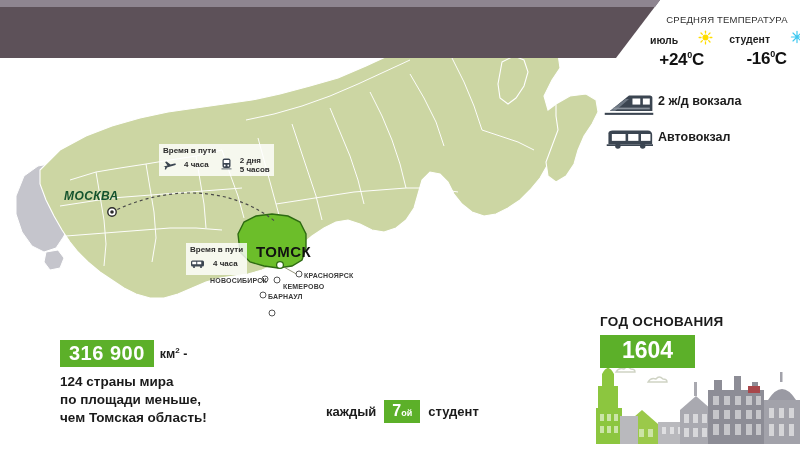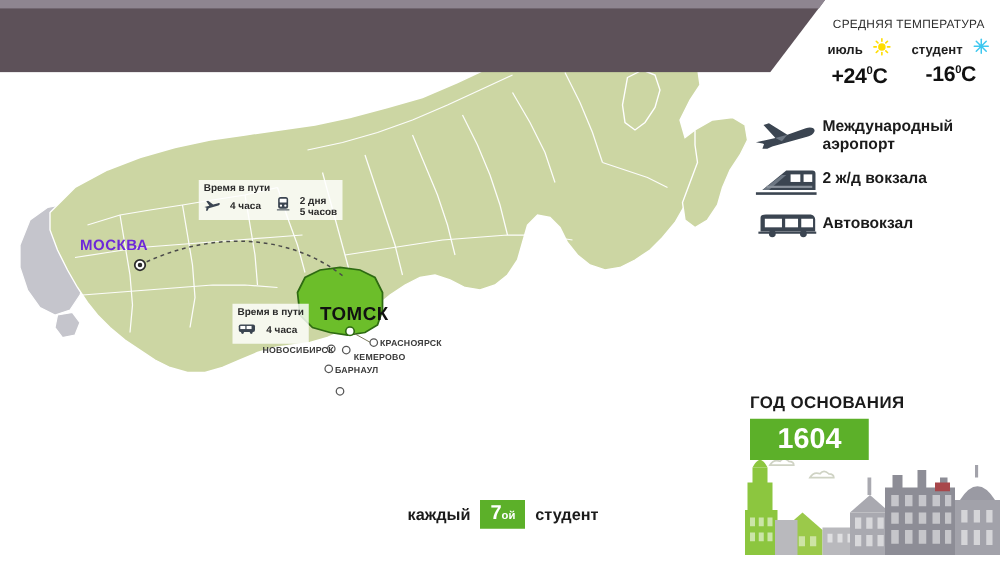--- a/index.html
+++ b/index.html
@@ -33,21 +33,21 @@
     font-size:29px;font-weight:bold;color:#ffffff;letter-spacing:.5px;
     text-shadow:1px 1px 0 #3d343c, -1px 0 0 #3d343c, 0 -1px 0 #3d343c, 1px 0 0 #3d343c, 0 1px 0 #3d343c;
     white-space:nowrap;
   }
 
   
   #temp-panel{position:absolute;left:654px;top:14px;width:146px;z-index:9;text-align:center;}
   #temp-heading{font-size:9.5px;font-weight:normal;color:#2f2f2f;letter-spacing:.2px;white-space:nowrap;}
   #temp-rows{display:flex;justify-content:center;gap:16px;margin-top:5px;}
   .temp-col{text-align:center;}
-  .temp-head{display:flex;align-items:center;gap:8px;justify-content:flex-start;}
+  .temp-head{display:flex;align-items:center;gap:20px;justify-content:flex-start;}
   .temp-month{font-size:10.5px;font-weight:bold;color:#1f1f1f;}
   .temp-val{font-size:17px;font-weight:bold;color:#111;margin-top:1px;letter-spacing:-.3px;white-space:nowrap;}
   .temp-val sup{font-size:9px;vertical-align:super;}
 
   
   #transport{position:absolute;left:600px;top:92px;width:200px;z-index:9;}
   .tr-row{display:flex;align-items:flex-start;margin-bottom:10px;}
   .tr-icon{width:58px;flex:0 0 58px;display:flex;align-items:center;justify-content:center;}
   .tr-label{font-size:12.5px;font-weight:bold;color:#1b1b1b;line-height:1.15;padding-top:2px;}
 
@@ -82,21 +82,21 @@
 
   
   .callout{position:absolute;background:rgba(255,255,255,.82);z-index:4;padding:2px 4px;}
   #callout-moscow{left:159px;top:144px;}
   #callout-tomsk{left:186px;top:243px;}
   .co-title{font-size:8px;font-weight:bold;color:#2b2b2b;white-space:nowrap;margin-bottom:1px;}
   .co-row{display:flex;align-items:center;gap:8px;}
   .co-time{font-size:8px;font-weight:bold;color:#2b2b2b;white-space:nowrap;line-height:1.15;}
 
   .map-city-label{position:absolute;font-size:7px;font-weight:bold;color:#3a3a3a;white-space:nowrap;z-index:4;letter-spacing:.2px;}
-  #label-moscow{left:64px;top:189px;font-size:12px;color:#6d28d9;letter-spacing:.4px;}
+  #label-moscow{left:64px;top:189px;font-size:12px;color:#14532d;letter-spacing:.4px;font-style:italic;}
   #label-tomsk{left:256px;top:243px;font-size:15px;color:#111;letter-spacing:.4px;z-index:5;}
   #label-novosibirsk{left:210px;top:277px;}
   #label-krasnoyarsk{left:304px;top:272px;}
   #label-kemerovo{left:283px;top:283px;}
   #label-barnaul{left:268px;top:293px;}
 </style>
 </head>
 <body>
 
 <div id="stage">
@@ -249,29 +249,20 @@
         <div class="temp-val">
           <span>-16</span><sup>0</sup><span>C</span>
         </div>
       </div>
     </div>
   </div>
 
   <div id="transport">
     <div class="tr-row">
       <span class="tr-icon">
-        <svg width="52" height="28" viewBox="0 0 60 32">
-          <path fill="#3b4551" d="M2 25 L20 21 L9 9 L14 7.5 L31 18 L48 12 C53 10.3 57 12 56 15 C55.2 17.4 52.6 18.8 50 19.7 L17 29 L12.5 31 L8 31 L9.5 26.5 Z"></path>
-          <path fill="#6d7783" d="M20 21 L31 18 L26 24 Z"></path>
-        </svg>
-      </span>
-      <span class="tr-label" style="white-space:pre-line;">Международный аэропорт</span>
-    </div>
-    <div class="tr-row">
-      <span class="tr-icon">
         <svg width="52" height="26" viewBox="0 0 60 30">
           <path fill="#3b4551" d="M30 4 L54 4 C56 4 57 5 57 7 L57 22 L8 22 L30 4 Z"></path>
           <rect x="34" y="7.5" width="9" height="7" fill="#ffffff"></rect>
           <rect x="46" y="7.5" width="8" height="7" fill="#ffffff"></rect>
           <path fill="#6d7783" d="M8 22 L26 8 L30 8 L14 22 Z"></path>
           <rect x="2" y="24" width="56" height="2.4" fill="#3b4551"></rect>
           <rect x="12" y="18" width="42" height="2" fill="#8a929c"></rect>
         </svg>
       </span>
       <span class="tr-label">2 ж/д вокзала</span>
@@ -285,20 +276,28 @@
           <rect x="44" y="7" width="11" height="8" fill="#ffffff"></rect>
           <rect x="4" y="19" width="54" height="2" fill="#3b4551"></rect>
           <circle cx="17" cy="21" r="3.2" fill="#3b4551"></circle>
           <circle cx="46" cy="21" r="3.2" fill="#3b4551"></circle>
         </svg>
       </span>
       <span class="tr-label">Автовокзал</span>
     </div>
   </div>
 
+  <div id="stat-area">
+    <div id="area-line">
+      <span class="badge" id="area-badge">316 900</span><span id="area-unit"><span>км</span><sup>2</sup> <span>-</span></span>
+    </div>
+    <div id="area-desc" style="white-space:pre-line;">124 страны мира
+по площади меньше,
+чем Томская область!</div>
+  </div>
 
 
   <div id="stat-student">
     <span class="st-word">каждый</span>
     <span class="badge" id="student-badge"><span>7</span><sub>ой</sub></span>
     <span class="st-word">студент</span>
   </div>
 
   <svg id="cityscape" viewBox="0 0 204 98">
 

